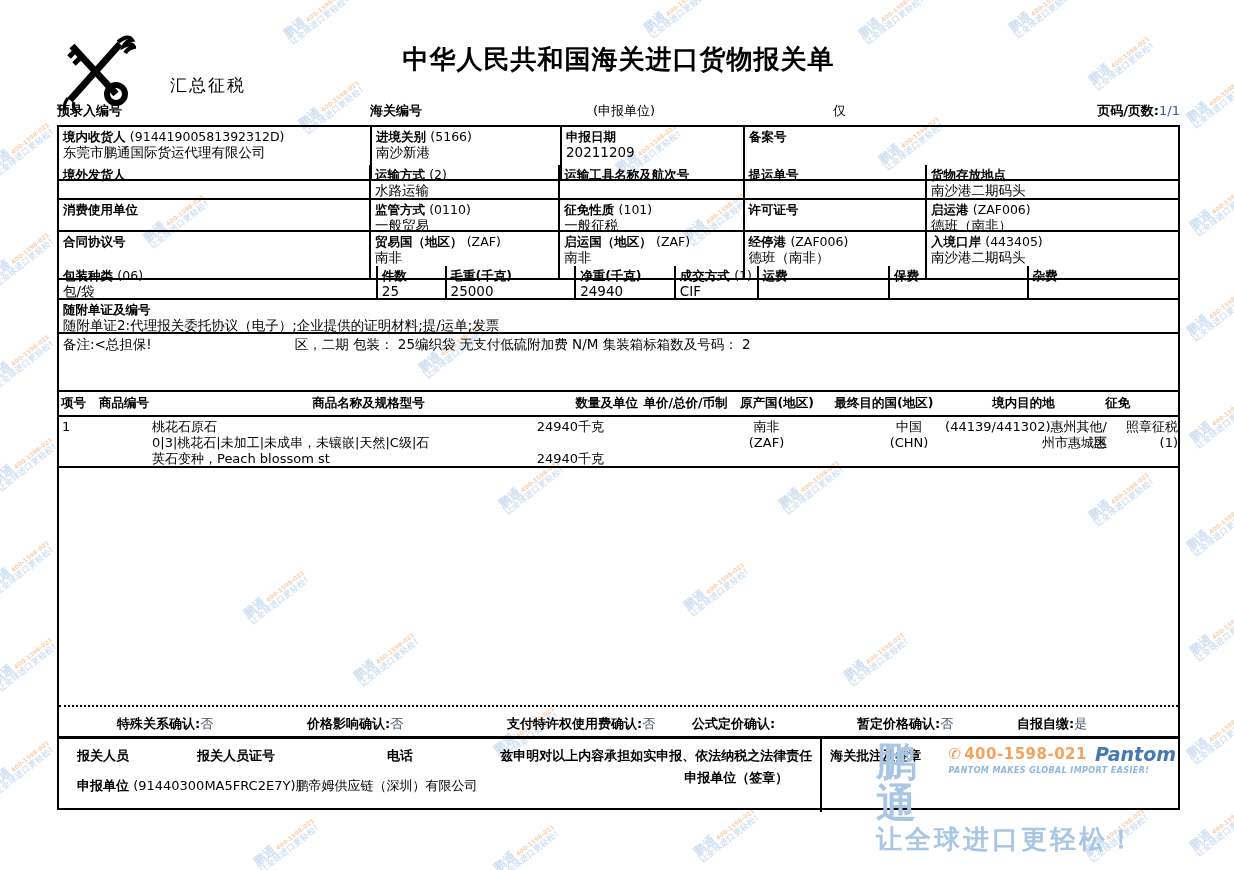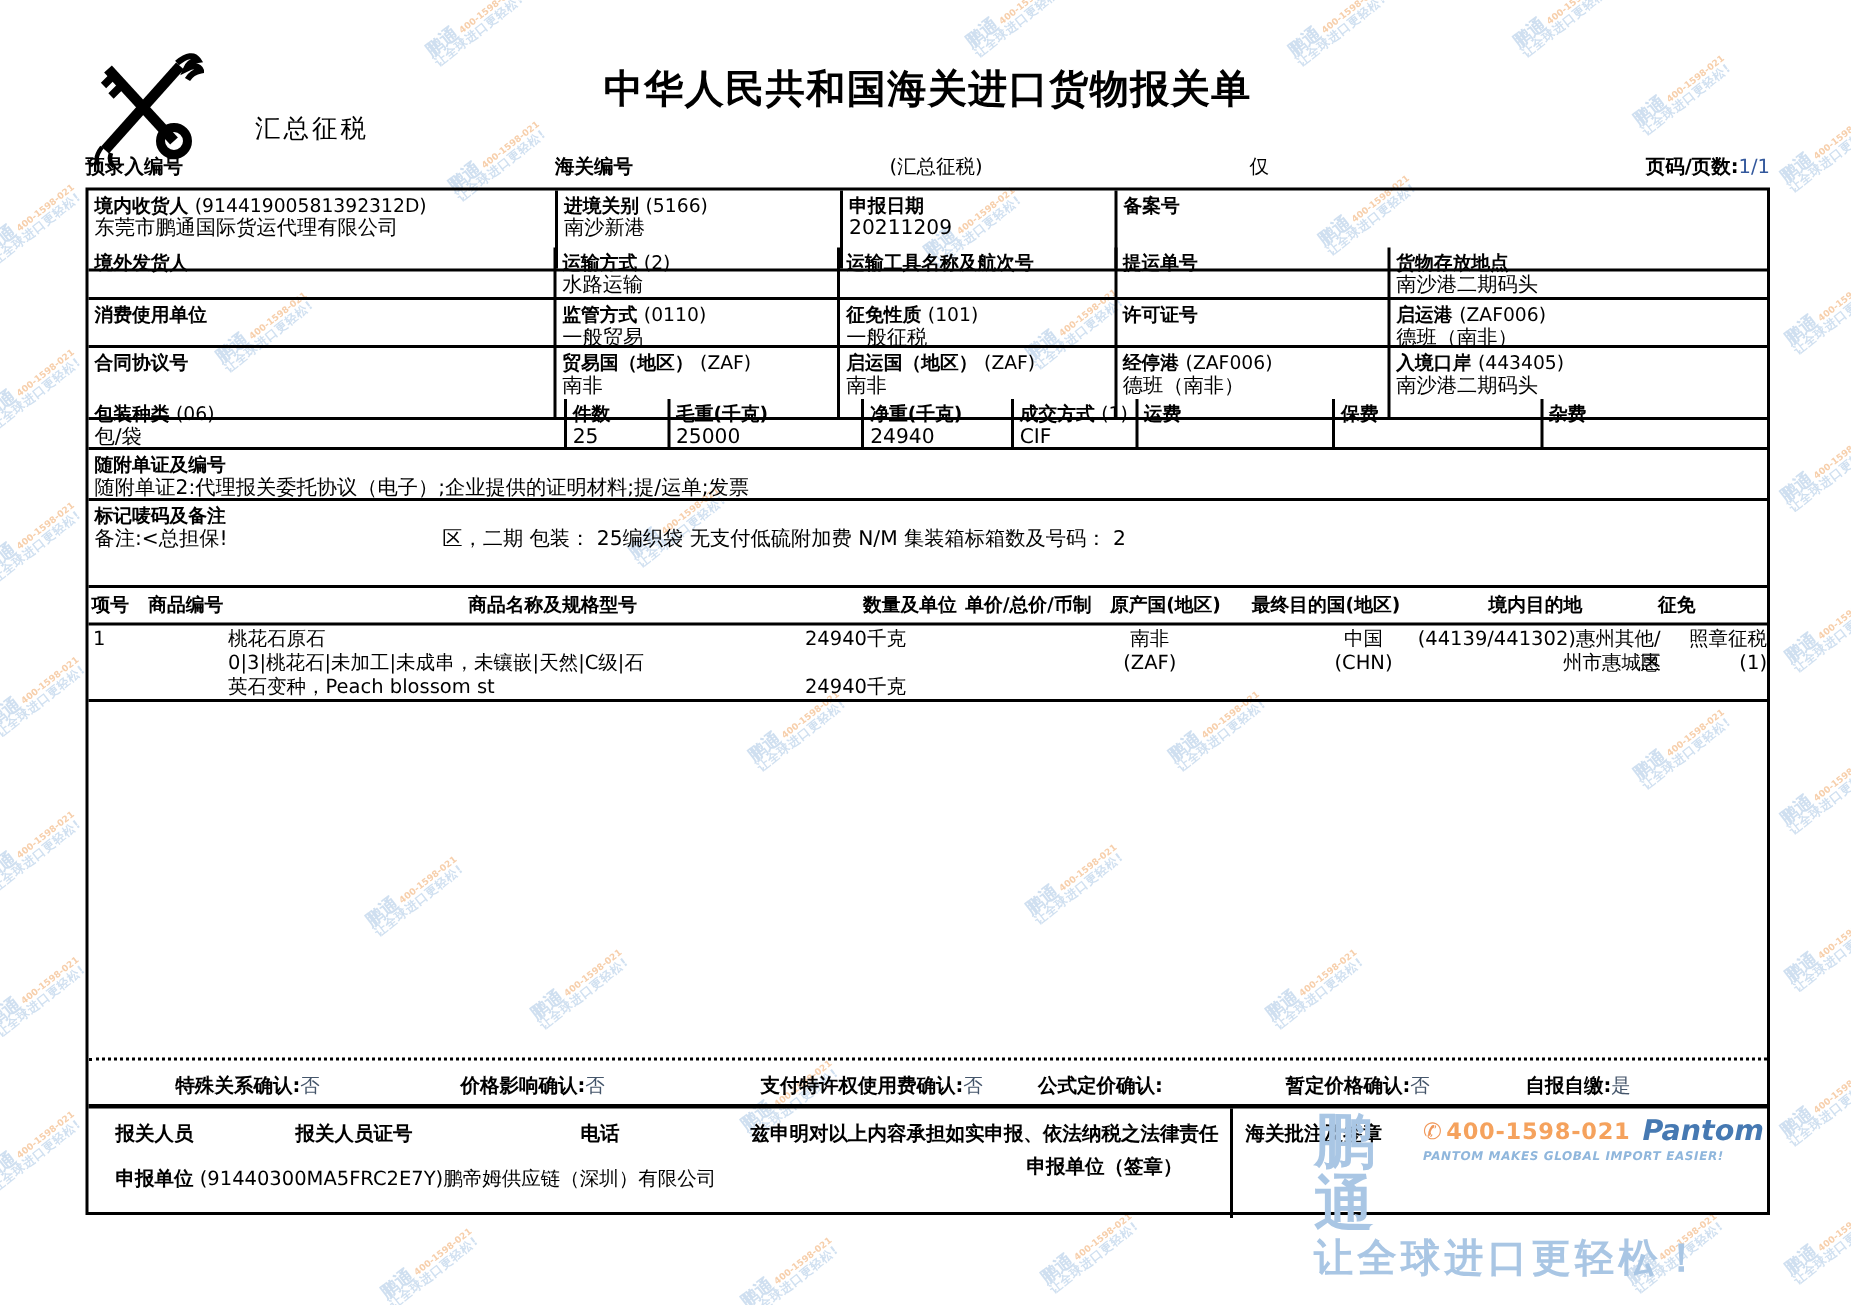--- a/index.html
+++ b/index.html
@@ -224,21 +224,21 @@
     <path d="M60 10 q10 -8 14 -2 q-6 1 -8 6 q8 -4 10 1 q-6 1 -9 6" stroke-width="4"></path>
     <path d="M10 66 q-6 8 -2 12 M16 70 q-2 6 2 9" stroke-width="3"></path>
   </g>
 </svg>
 
 <div class="stamp-text">汇总征税</div>
 <div class="doc-title">中华人民共和国海关进口货物报关单</div>
 
 <div class="band b" style="left:57px;">预录入编号</div>
 <div class="band b" style="left:370px;">海关编号</div>
-<div class="band" style="left:593px;">(汇总征税)</div>
+<div class="band" style="left:593px;">(申报单位)</div>
 <div class="band" style="left:833px;">仅</div>
 <div class="band" style="left:1063px;width:117px;text-align:right;"><span class="b">页码/页数:</span><span class="page-val">1/1</span></div>
 
 <div id="form">
 
   <div class="row" style="top:0;height:54px;">
     <div class="cell" style="width:313px;">
       <div class="lbl"><span>境内收货人</span> <span class="code">(91441900581392312D)</span></div>
       <div class="val">东莞市鹏通国际货运代理有限公司</div>
     </div>
@@ -362,21 +362,20 @@
 
   <div class="row" style="top:173px;height:34px;">
     <div class="fullcell" style="width:100%;">
       <div class="lbl">随附单证及编号</div>
       <div class="val">随附单证2:代理报关委托协议（电子）;企业提供的证明材料;提/运单;发票</div>
     </div>
   </div>
 
   <div class="row" style="top:207px;height:58px;">
     <div class="fullcell" style="width:100%;">
-      <div class="lbl">标记唛码及备注</div>
       <div class="val"><span>备注:&lt;总担保!</span><span style="display:inline-block;width:143px;"></span><span>区，二期 包装： 25编织袋  无支付低硫附加费 N/M   集装箱标箱数及号码： 2</span></div>
     </div>
   </div>
 
   <div class="goods-head">
     <div class="gh" style="width:38px;">项号</div>
     <div class="gh" style="width:105px;">商品编号</div>
     <div class="gh" style="width:335px;text-align:center;">商品名称及规格型号</div>
     <div class="gh" style="width:105px;text-align:right;">数量及单位</div>
     <div class="gh" style="width:90px;text-align:right;">单价/总价/币制</div>

